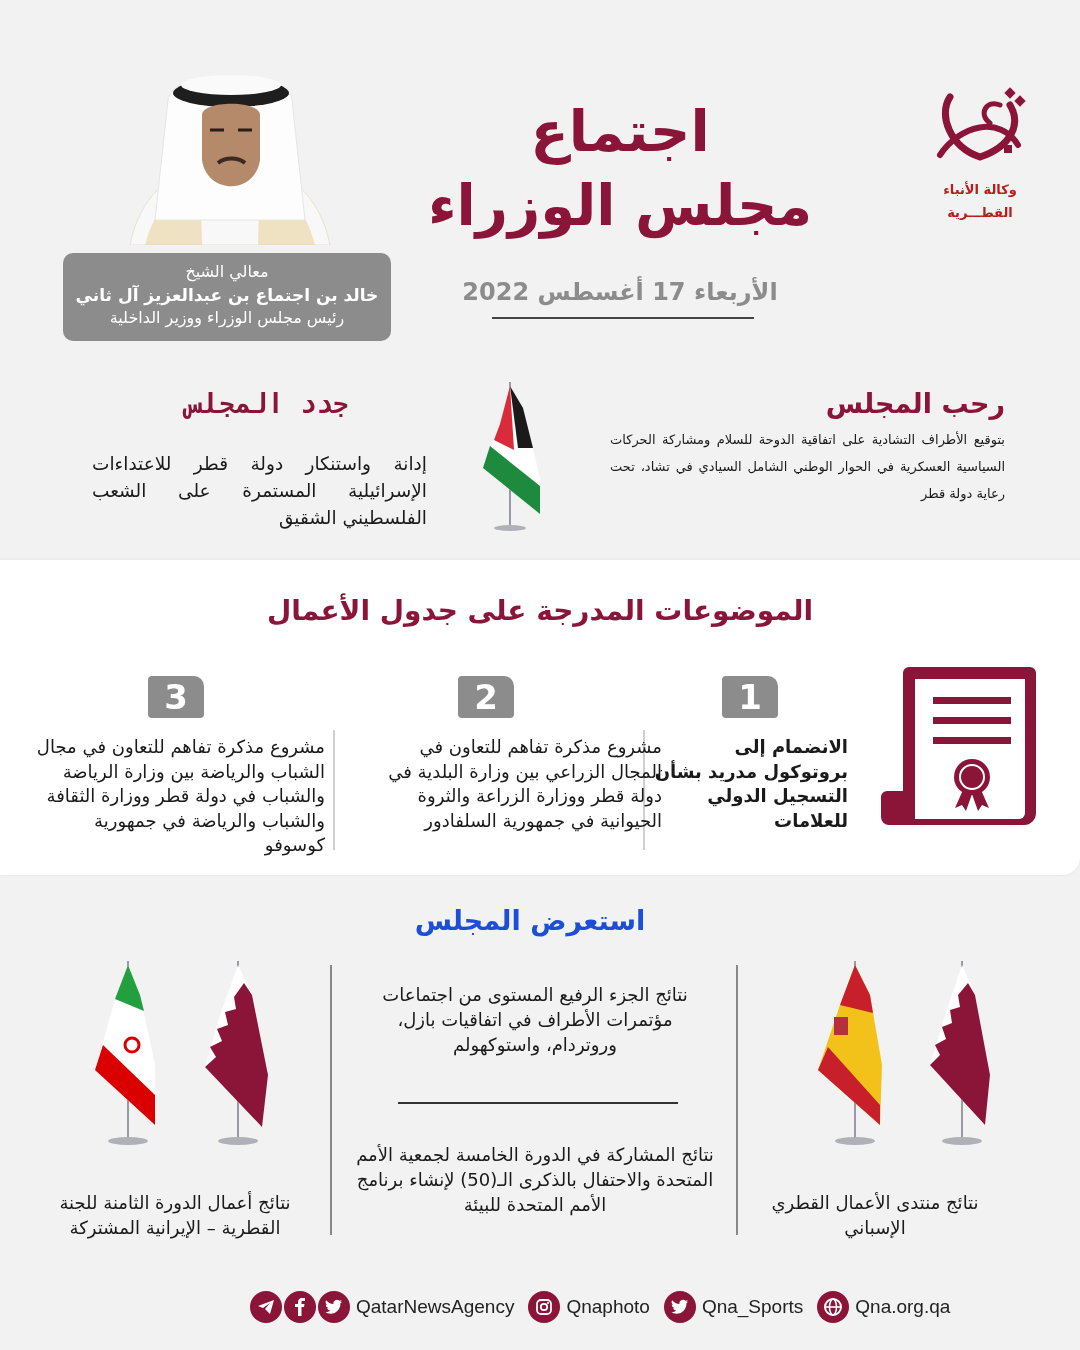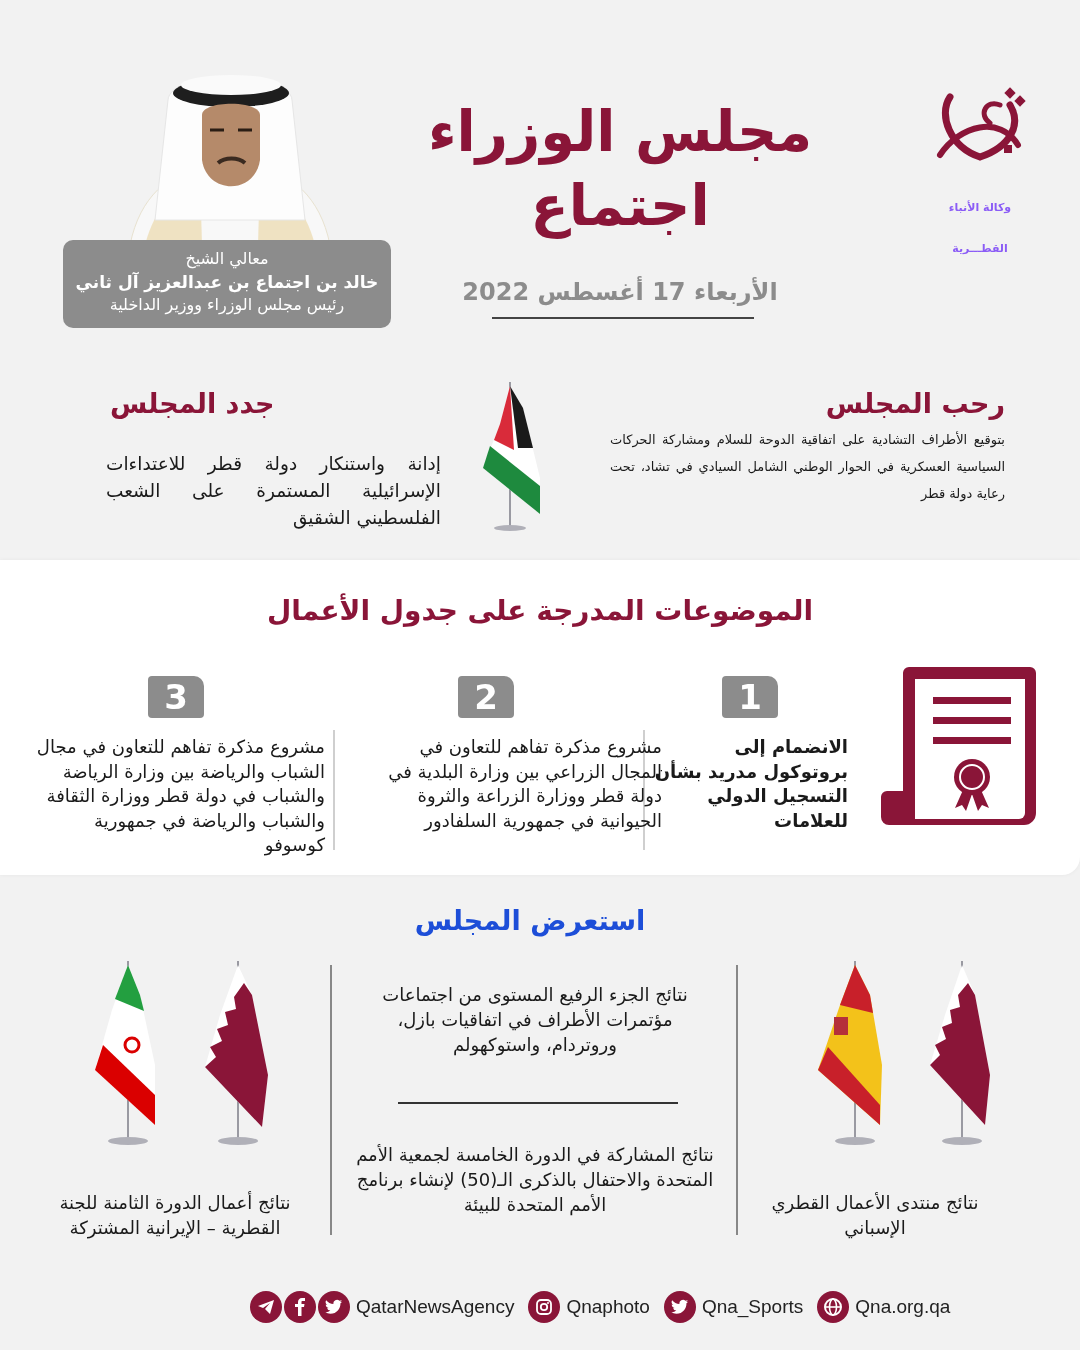--- a/index.html
+++ b/index.html
@@ -9,38 +9,38 @@
     font-family: "DejaVu Sans", "Liberation Sans", sans-serif;
     color: #1a1a1a;
     position: relative;
     overflow: hidden;
   }
   .abs { position: absolute; }
 
   
   .logo { left: 905px; top: 85px; width: 150px; height: 140px; text-align: center; }
   .logo svg { display: block; margin: 0 auto; }
-  .logo-text { font-size: 11px; color: #8b5cf6; line-height: 21px; font-weight: bold; margin-top: 20px; }
+  .logo-text { font-size: 13px; color: #b91c1c; line-height: 21px; font-weight: bold; margin-top: 2px; }
 
   .title { left: 420px; top: 95px; width: 400px; text-align: center; color: #8a1538; font-weight: bold; font-size: 56px; line-height: 74px; }
   .date { left: 440px; top: 278px; width: 360px; text-align: center; color: #8c8c8c; font-weight: bold; font-size: 24px; }
   .date-rule { left: 492px; top: 317px; width: 262px; height: 2px; background: #444; }
 
   .portrait { left: 110px; top: 45px; width: 240px; height: 200px; }
-  .caption { left: 63px; top: 240px; width: 328px; height: 88px; background: #8c8c8c; border-radius: 10px; color: #fff; text-align: center; padding-top: 8px; }
+  .caption { left: 63px; top: 253px; width: 328px; height: 88px; background: #8c8c8c; border-radius: 10px; color: #fff; text-align: center; padding-top: 8px; }
   .caption .l1 { font-size: 16px; line-height: 22px; }
   .caption .l2 { font-size: 17px; line-height: 24px; font-weight: bold; }
   .caption .l3 { font-size: 16px; line-height: 22px; }
 
   
   .sec-h { font-weight: bold; font-size: 27px; color: #8a1538; }
   .welcome-h { left: 700px; top: 388px; width: 305px; text-align: right; }
   .welcome-p { left: 610px; top: 426px; width: 395px; font-size: 13px; line-height: 27px; text-align: justify; text-align-last: right; }
-  .renew-h { left: 110px; top: 388px; width: 315px; text-align: left; }
-  .renew-p { left: 106px; top: 450px; width: 335px; font-size: 18.5px; line-height: 27px; text-align: justify; text-align-last: right; }
+  .renew-h { left: 110px; top: 388px; width: 315px; text-align: center; font-family: Liberation Mono, monospace; }
+  .renew-p { left: 92px; top: 450px; width: 335px; font-size: 18.5px; line-height: 27px; text-align: justify; text-align-last: right; }
   .flag-ps { left: 478px; top: 378px; width: 70px; height: 160px; }
 
   
   .agenda-band { left: 0; top: 560px; width: 1080px; height: 315px; background: #ffffff; border-radius: 0 0 18px 0; box-shadow: 0 0 4px rgba(0,0,0,0.05); }
   .agenda-h { left: 260px; top: 594px; width: 560px; text-align: center; font-weight: bold; font-size: 28px; color: #8a1538; }
   .num-badge { width: 56px; height: 42px; background: #8c8c8c; color: #fff; font-size: 34px; line-height: 42px; text-align: center; border-radius: 4px 10px 4px 4px; font-weight: bold; }
   .agenda-item { text-align: right; font-size: 18px; line-height: 24.5px; }
   .vsep { width: 2px; background: #cfcfcf; }
   .doc-icon { left: 875px; top: 655px; width: 170px; height: 180px; }
 
@@ -66,22 +66,22 @@
     <path d="M60 38 C 48 30, 56 14, 70 20" fill="none" stroke="#8a1538" stroke-width="5" stroke-linecap="round"></path>
     <rect x="76" y="4" width="8" height="8" fill="#8a1538" transform="rotate(45 80 8)"></rect>
     <rect x="86" y="12" width="8" height="8" fill="#8a1538" transform="rotate(45 90 16)"></rect>
     <rect x="74" y="60" width="8" height="8" fill="#8a1538"></rect>
   </svg>
   <div class="logo-text">وكالة الأنباء</div>
   <div class="logo-text">القطـــرية</div>
 </div>
 
 <div class="abs title">
+  <div>اجتماع</div>
   <div>مجلس الوزراء</div>
-  <div>اجتماع</div>
 </div>
 <div class="abs date">الأربعاء 17 أغسطس 2022</div>
 <div class="abs date-rule"></div>
 
 <div class="abs portrait">
   <svg width="240" height="200" viewBox="0 0 240 200">
     <path d="M20 200 C 30 150, 60 130, 90 120 L 150 120 C 180 130, 210 150, 220 200 Z" fill="#f8f8f8" stroke="#e8e2d0" stroke-width="1"></path>
     <path d="M35 200 C 45 160, 70 140, 90 130 L 92 200 Z" fill="#e9d39e" opacity="0.6"></path>
     <path d="M205 200 C 195 160, 170 140, 150 130 L 148 200 Z" fill="#e9d39e" opacity="0.6"></path>
     <path d="M58 55 C 60 25, 180 25, 182 55 L 195 175 L 45 175 Z" fill="#fdfdfd" stroke="#e6e6e6"></path>

